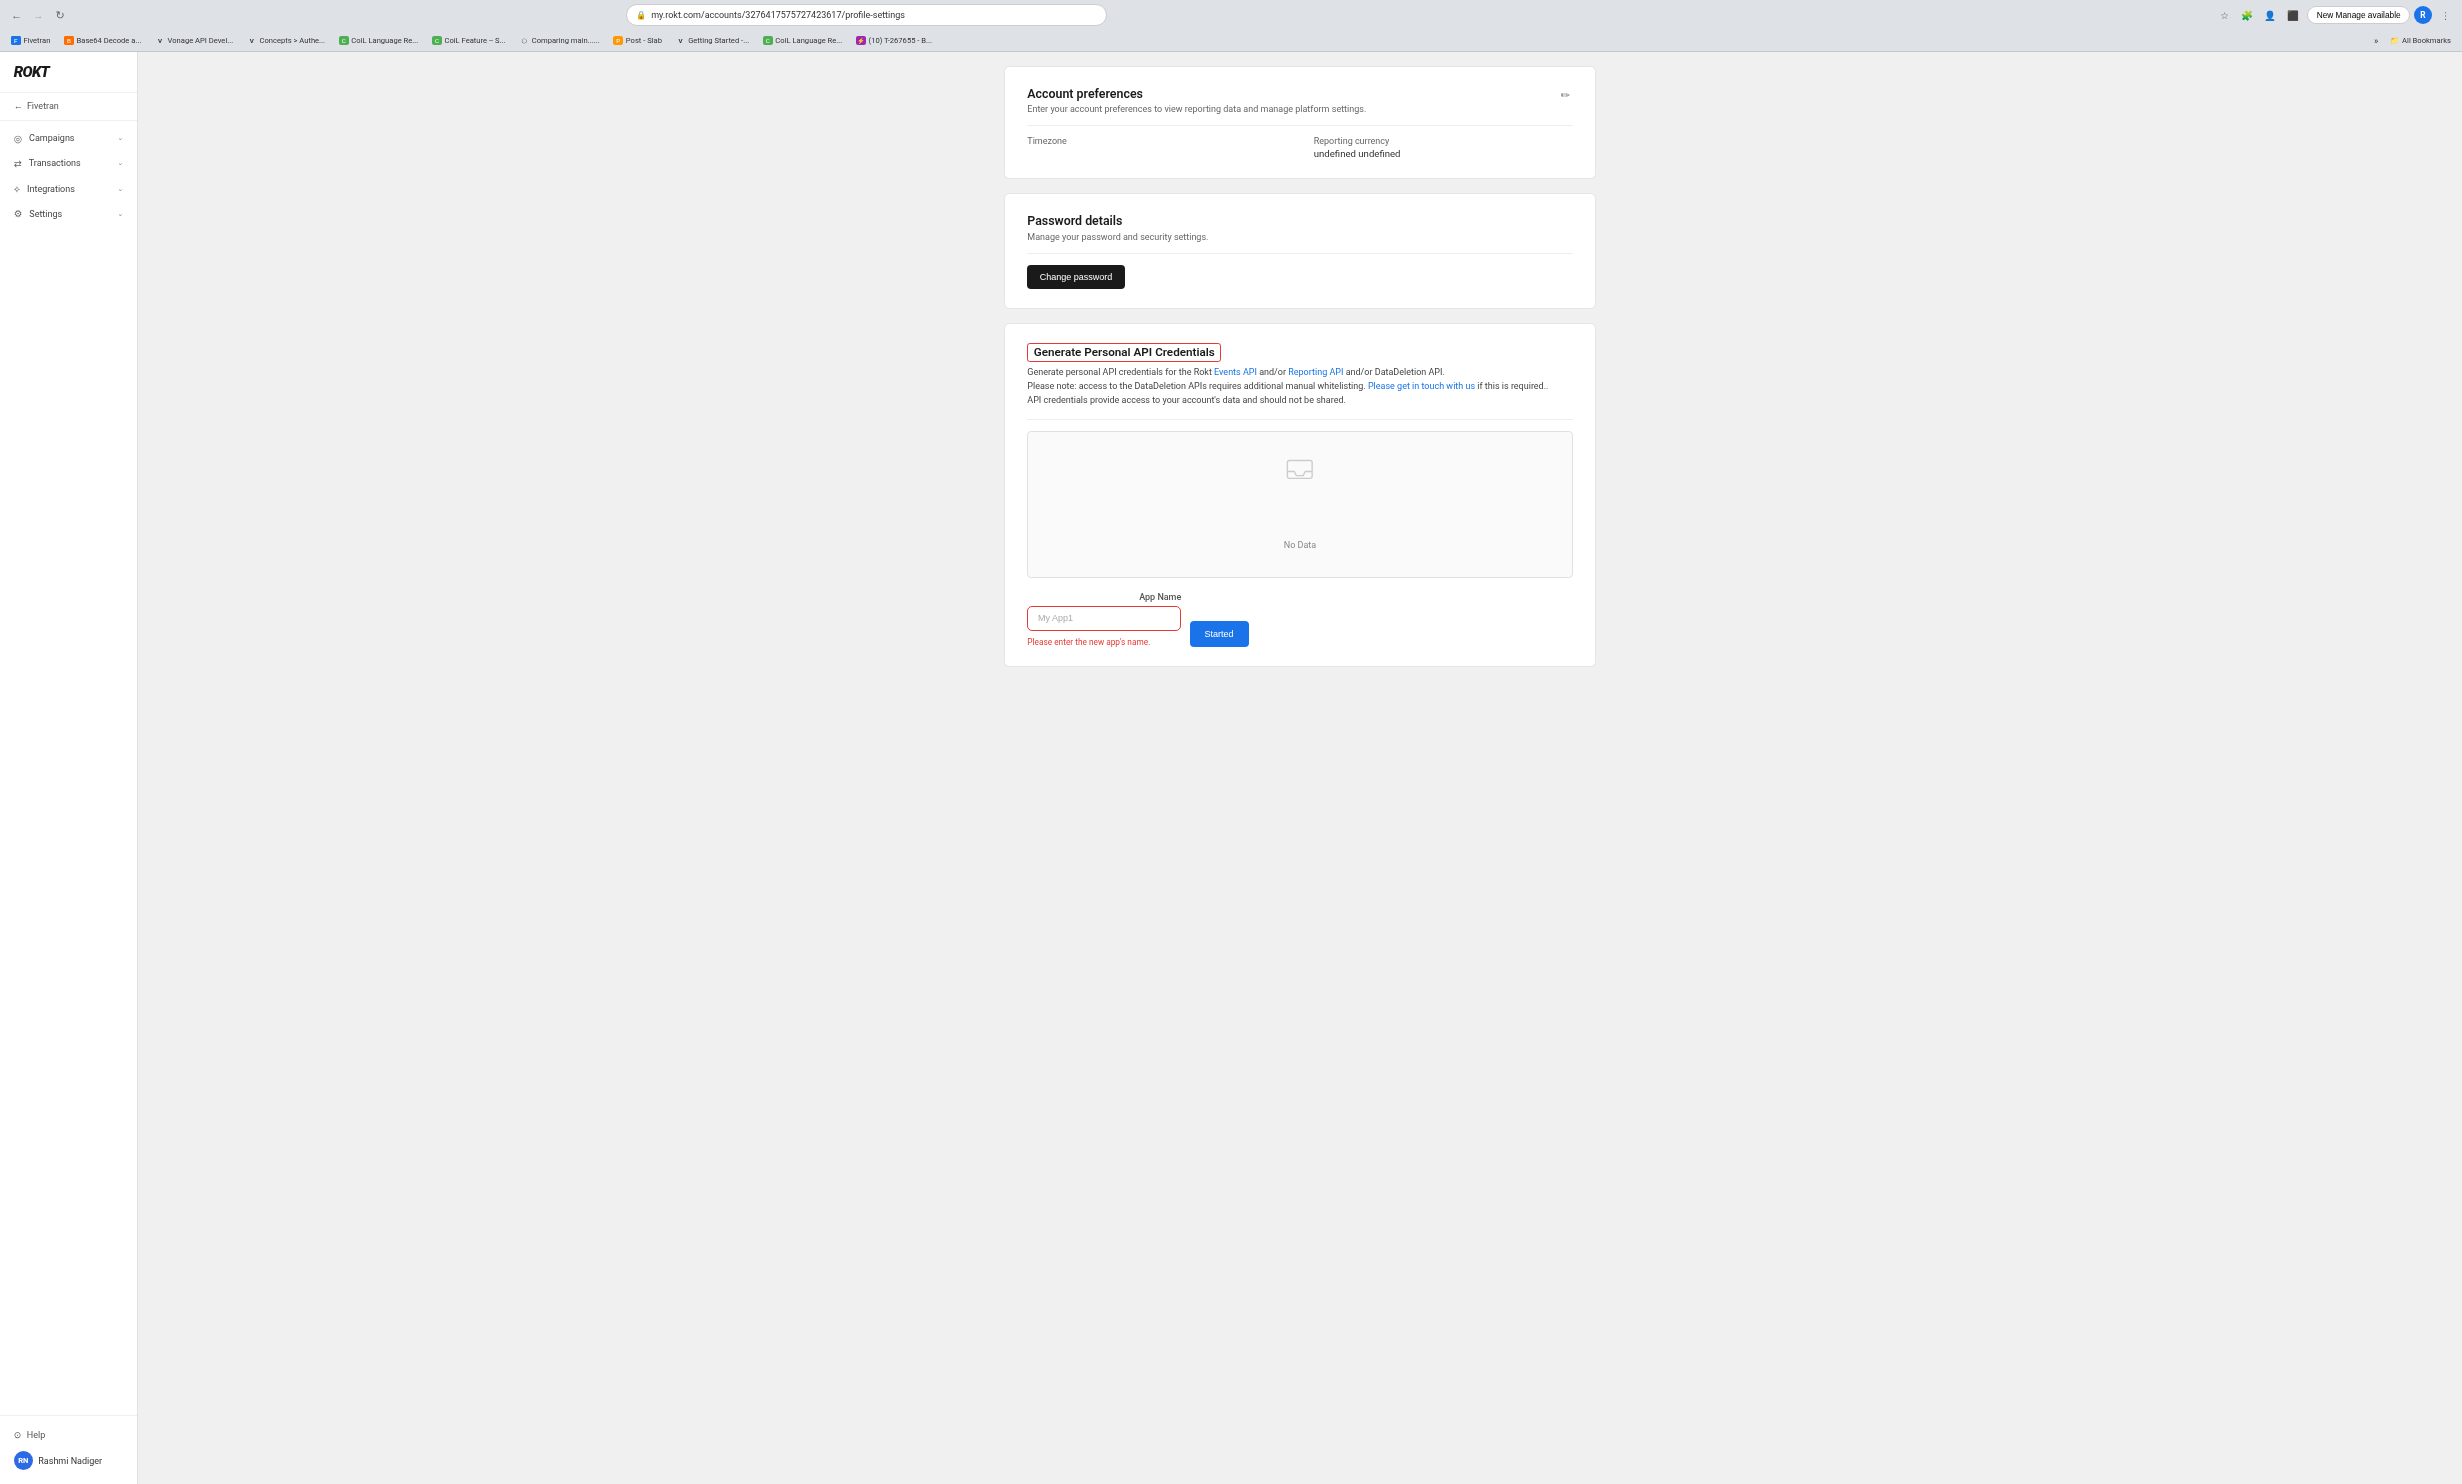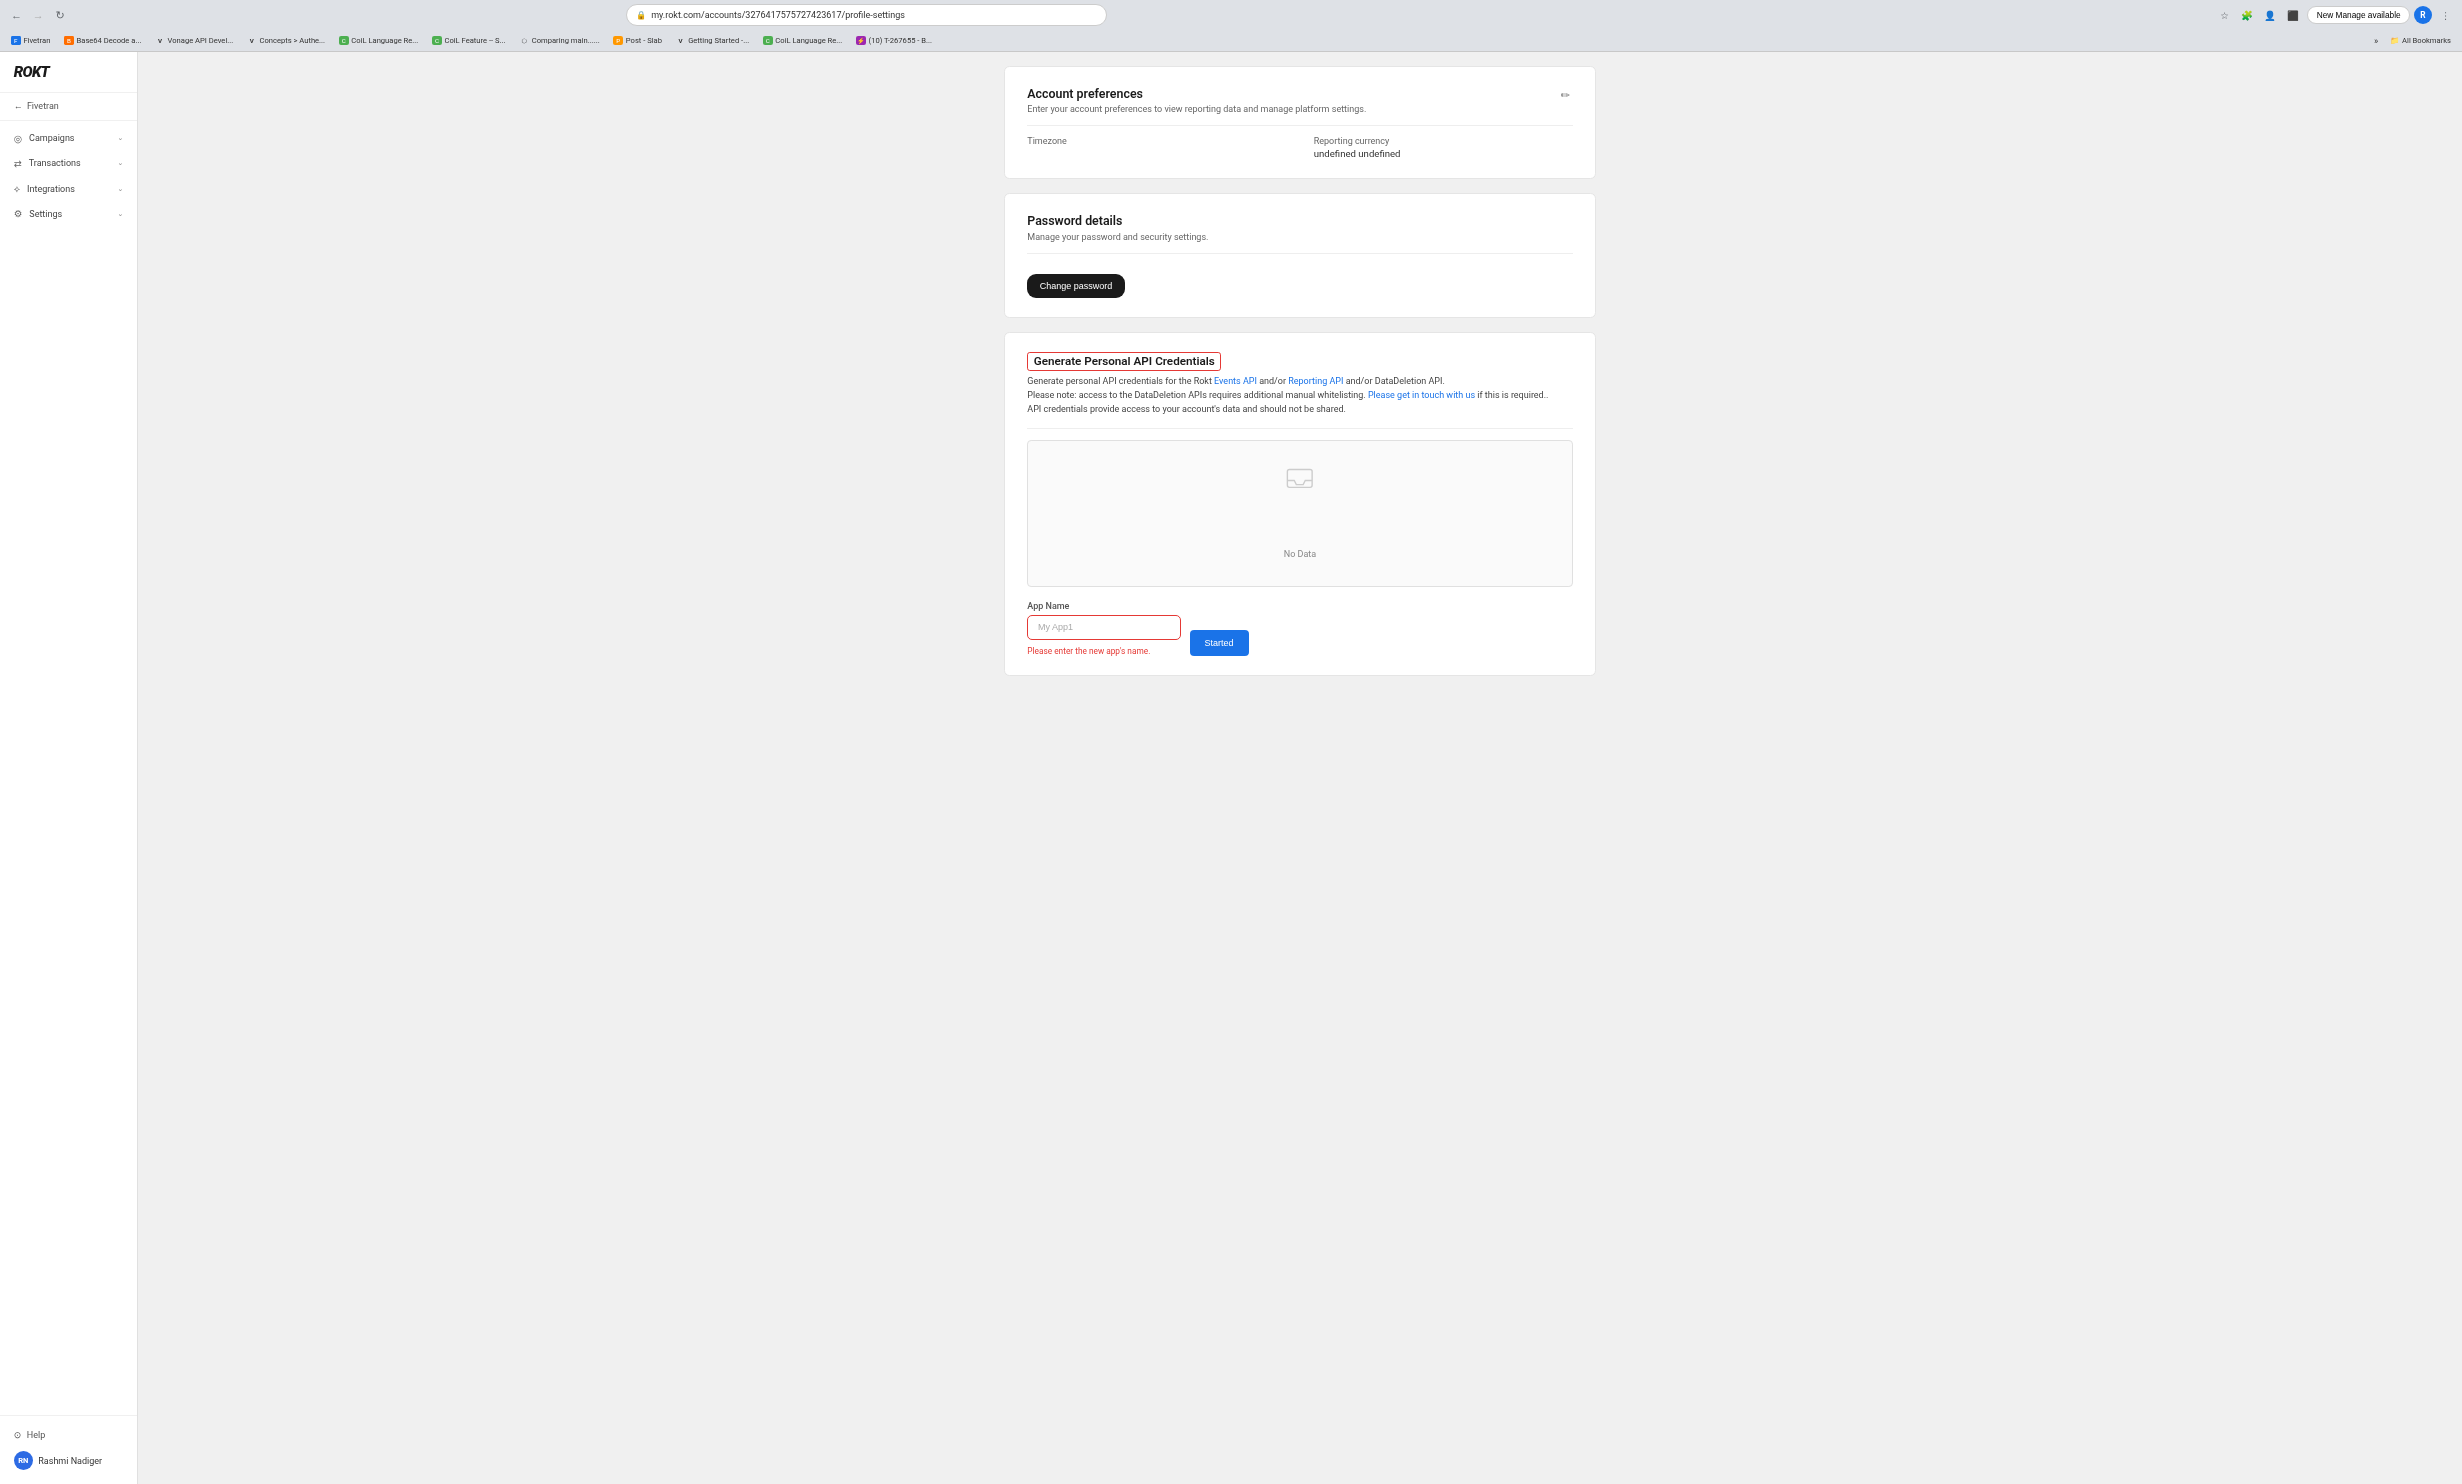--- a/index.html
+++ b/index.html
@@ -57,39 +57,39 @@
     .card-title { font-size: 12.4px; font-weight: 600; color: #1a1a1a; margin-bottom: 2.8px; }
     .card-subtitle { font-size: 9px; color: #666; }
     .edit-icon-btn { background: none; border: none; cursor: pointer; color: #666; font-size: 11px; padding: 2.8px; }
 
     .pref-row { display: flex; gap: 27.5px; }
     .pref-field { flex: 1; }
     .pref-label { font-size: 9px; color: #666; margin-bottom: 2.8px; }
     .pref-value { font-size: 9.6px; color: #333; }
 
     
-    .change-password-btn { background: #1a1a1a; color: white; border: none; padding: 6.9px 12.4px; border-radius: 9px; font-size: 9px; cursor: pointer; font-weight: 500; margin-top: 9px; }
+    .change-password-btn { background: #1a1a1a; color: white; border: none; padding: 6.9px 12.4px; border-radius: 4px; font-size: 9px; cursor: pointer; font-weight: 500; margin-top: 0; }
 
     
     .api-card { background: white; border-radius: 5.5px; margin-bottom: 13.8px; padding: 19px 22px; border: 0.7px solid #e5e5e5; }
     .api-card-title-wrapper { display: inline-block; border: 1.4px solid #e53935; border-radius: 2.8px; padding: 1.4px 5.5px; margin-bottom: 3px; }
     .api-card-title { font-size: 11.7px; font-weight: 600; color: #1a1a1a; }
     .api-description { font-size: 9px; color: #444; line-height: 1.6; margin-bottom: 11px; }
     .api-link { color: #1a73e8; text-decoration: none; }
     .api-divider { border: none; border-top: 0.7px solid #eee; margin: 11px 0; }
 
     
     .no-data-container { border: 0.7px solid #e0e0e0; border-radius: 4.1px; padding: 27.5px; display: flex; flex-direction: column; align-items: center; justify-content: center; margin-bottom: 13.8px; min-height: 83px; background: #fafafa; gap: 48px; }
     .no-data-icon { margin-bottom: 5.5px; }
     .no-data-text { color: #888; font-size: 9px; }
 
     
     .form-row { display: flex; align-items: flex-end; gap: 8.3px; }
     .form-group { display: flex; flex-direction: column; gap: 4.1px; }
-    .form-label { font-size: 9px; color: #555; font-weight: 500; }
+    .form-label { font-size: 9px; color: #555; font-weight: 500; text-align: right; }
     .app-name-input { width: 154px; padding: 6.2px 9.6px; border: 0.7px solid #e53935; border-radius: 5px; font-size: 9px; color: #333; outline: none; }
     .app-name-input::placeholder { color: #aaa; }
     .generate-btn { background: #1a73e8; color: white; border: none; padding: 6.2px 15px; border-radius: 4.1px; font-size: 9px; cursor: pointer; font-weight: 500; height: 26px; }
     .error-text { color: #e53935; font-size: 8.3px; margin-top: 2.8px; }
 
     
     .inbox-svg { color: #bbb; }
   </style>
 </head>
 <body>

